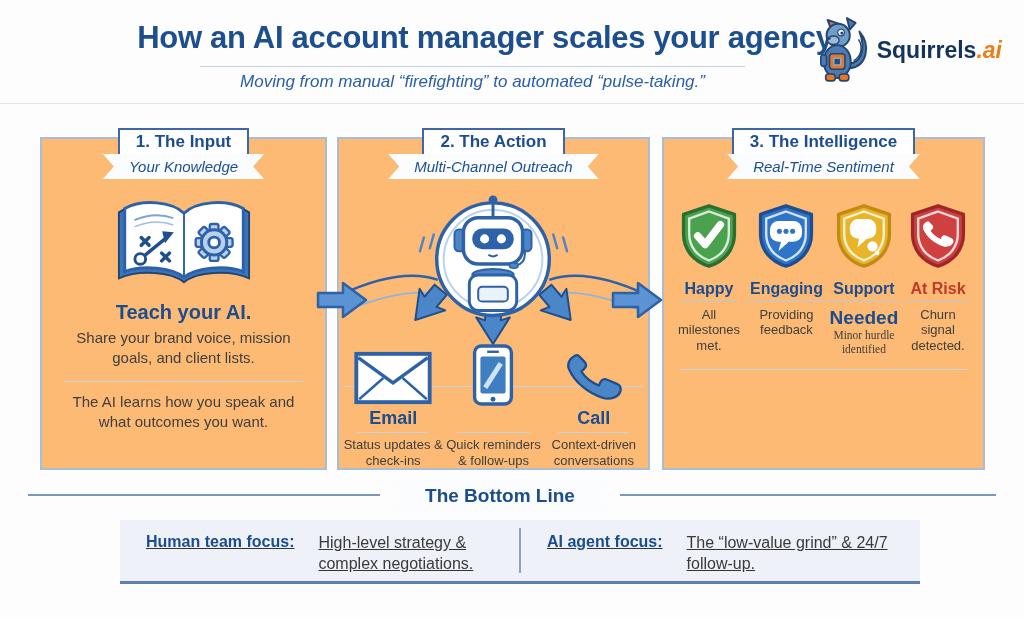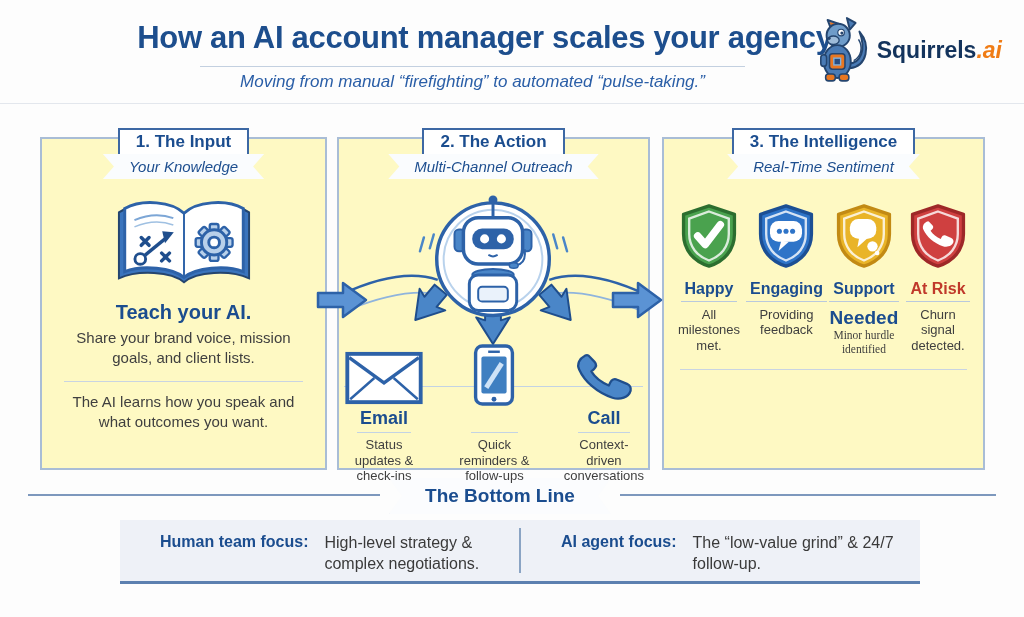--- a/index.html
+++ b/index.html
@@ -9,42 +9,42 @@
   .title{position:absolute;top:20px;left:0;width:970px;text-align:center;
          font-size:31px;font-weight:bold;color:#1d4e8d;letter-spacing:-.3px;}
   .title-underline{position:absolute;top:66px;left:200px;width:545px;height:1px;background:#c3d0e0;}
   .subtitle{position:absolute;top:72px;left:0;width:945px;text-align:center;
             font-style:italic;font-weight:normal;font-size:17px;color:#2a5ea7;}
   .header-divider{position:absolute;top:103px;left:0;width:1024px;height:1px;background:#e3e7ed;}
   .logo{position:absolute;top:12px;right:22px;display:flex;align-items:center;gap:4px;}
   .logo-text{font-size:23px;font-weight:bold;color:#13335c;}
   .logo-tld{color:#f07c15;font-style:italic;}
   
-  .panel{position:absolute;top:137px;height:333px;background:#fef9c3;
+  .panel{position:absolute;top:137px;height:333px;background:#fdba74;
          border:2px solid #a9bdd6;box-sizing:border-box;}
   .panel-1{left:40px;width:287px;text-align:center;}
   .panel-2{left:337px;width:313px;text-align:center;}
   .panel-3{left:662px;width:323px;text-align:center;}
   .banner{position:absolute;top:-11px;left:0;right:0;text-align:center;z-index:3;}
   .tab{display:inline-block;background:#fff;border:2px solid #3d68a4;color:#1b4d8f;
        font-weight:bold;font-size:17px;padding:2px 16px;}
   .ribbon{display:block;width:max-content;margin:-2px auto 12px;background:#fafcfe;color:#1d4e8f;
           font-style:italic;font-size:15px;padding:4px 26px;
           clip-path:polygon(0 0,100% 0,calc(100% - 11px) 50%,100% 100%,0 100%,11px 50%);
           filter:drop-shadow(1px 0 0 #8aa3c4) drop-shadow(-1px 0 0 #8aa3c4)
                  drop-shadow(0 1px 0 #8aa3c4) drop-shadow(0 -1px 0 #8aa3c4);}
   
   .p1-icon{margin-top:50px;}
   .p1-heading{font-size:20px;font-weight:bold;color:#1b4d8f;margin-top:6px;}
   .p1-body,.p1-note{font-size:15px;color:#3f3f3f;line-height:1.35;margin:4px 22px 0;}
   .p1-divider{border:none;border-top:1px solid #c9d4e2;margin:12px 22px 10px;}
   
   .robot-stage{position:absolute;top:48px;left:0;width:100%;height:164px;}
   .shelf-line{position:absolute;top:247px;left:5px;right:5px;height:1px;background:#c3d3e4;}
-  .channels{position:absolute;top:205px;left:4px;right:4px;display:flex;z-index:1;gap:32px;}
+  .channels{position:absolute;top:205px;left:4px;right:4px;display:flex;z-index:1;}
   .channel{flex:1;text-align:center;}
   .icon-box{height:62px;display:flex;align-items:flex-end;justify-content:center;}
   .ch-label{height:24px;font-size:18px;font-weight:bold;color:#1b4d8f;margin-top:2px;}
   .ch-rule{border-top:1px solid #c3d3e4;margin:0 14px 4px;}
   .ch-desc{font-size:13px;color:#3f3f3f;line-height:1.2;}
   
   .sents{display:flex;padding:0 8px;margin-top:16px;}
   .sent{flex:1;text-align:center;}
   .sent-label{display:inline-block;font-size:16px;font-weight:bold;color:#1b4d8f;
               border-bottom:1px solid #b9c9dd;padding:0 4px 3px;margin-top:7px;}
@@ -61,21 +61,21 @@
   .bl-line.right{left:620px;width:376px;}
   .bl-ribbon{position:absolute;top:478px;left:500px;transform:translateX(-50%);
              background:#fbfcfe;color:#1b4d8f;font-weight:bold;font-size:19px;
              padding:7px 36px;white-space:nowrap;
              clip-path:polygon(0 0,100% 0,calc(100% - 13px) 50%,100% 100%,0 100%,13px 50%);
              filter:drop-shadow(1.5px 0 0 #3d68a4) drop-shadow(-1.5px 0 0 #3d68a4)
                     drop-shadow(0 1.5px 0 #3d68a4) drop-shadow(0 -1.5px 0 #3d68a4);}
   .bottom-box{position:absolute;left:120px;top:520px;width:800px;height:64px;
               background:#eef1f7;border-bottom:3px solid #5c80b0;box-sizing:border-box;
               display:flex;}
-  .bb-half{flex:1;display:flex;gap:16px;padding:13px 0 0 40px;align-items:flex-start;}
+  .bb-half{flex:1;display:flex;gap:24px;padding:13px 0 0 26px;align-items:flex-start;text-decoration:underline;}
   .bb-divider{width:2px;background:#8aa4c4;margin:8px 0;}
   .bb-label{font-weight:bold;color:#1b4d8f;font-size:16px;white-space:nowrap;}
   .bb-text{color:#3a3a3a;font-size:16px;line-height:1.3;text-align:left;}
   .bb-text.wrap{max-width:180px;}
 </style>
 </head>
 <body>
 
 <div class="stage">
 

